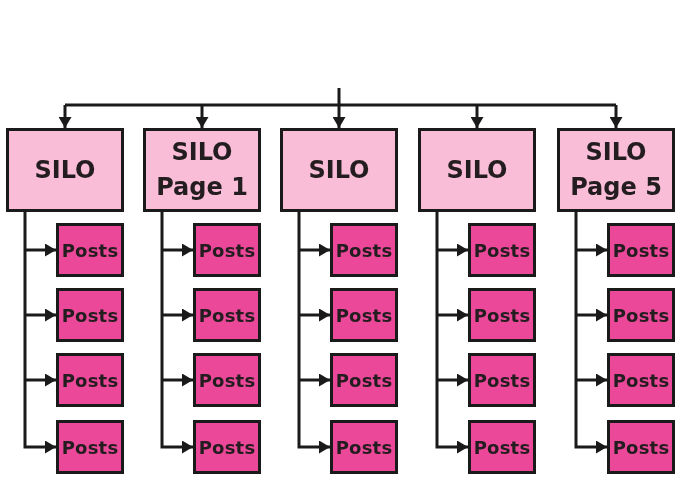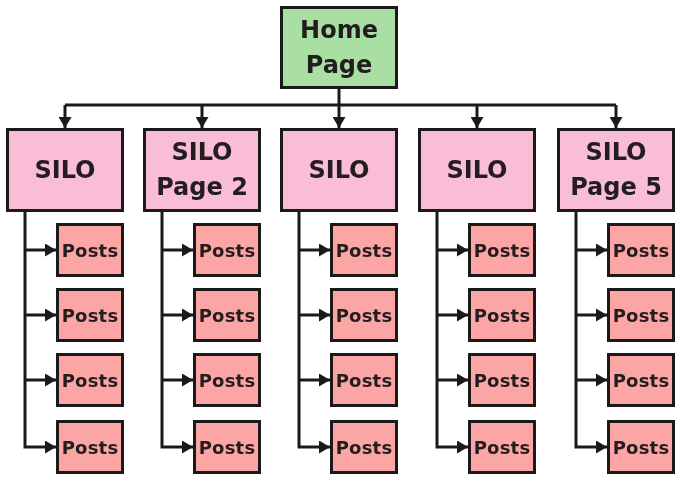--- a/index.html
+++ b/index.html
@@ -45,21 +45,21 @@
   .silo {
     top: 128px;
     width: 118px; height: 84px;
     background: #f9bdd8;
     font-size: 24px;
     line-height: 1.45;
     text-align: center;
   }
   .post {
     width: 68px; height: 54px;
-    background: #fca5a5;
+    background: #ec4899;
     font-size: 18px;
     letter-spacing: 0.2px;
   }
   
   .s1 { left: 6px; }
   .s2 { left: 143px; }
   .s3 { left: 280px; }
   .s4 { left: 418px; }
   .s5 { left: 557px; }
   
@@ -114,31 +114,27 @@
     <path d="M437 250 H468" marker-end="url(#ah)"></path>
     <path d="M437 315 H468" marker-end="url(#ah)"></path>
     <path d="M437 380 H468" marker-end="url(#ah)"></path>
 
     <path d="M576 212 V447 H607" marker-end="url(#ah)"></path>
     <path d="M576 250 H607" marker-end="url(#ah)"></path>
     <path d="M576 315 H607" marker-end="url(#ah)"></path>
     <path d="M576 380 H607" marker-end="url(#ah)"></path>
   </svg>
 
-  <div class="box home">
-    <span>Home</span>
-    <span>Page</span>
-  </div>
 
   <div class="box silo s1">
     <span>SILO</span>
   </div>
   <div class="box silo s2">
     <span>SILO</span>
-    <span>Page 2</span>
+    <span>Page 1</span>
   </div>
   <div class="box silo s3">
     <span>SILO</span>
   </div>
   <div class="box silo s4">
     <span>SILO</span>
   </div>
   <div class="box silo s5">
     <span>SILO</span>
     <span>Page 5</span>

